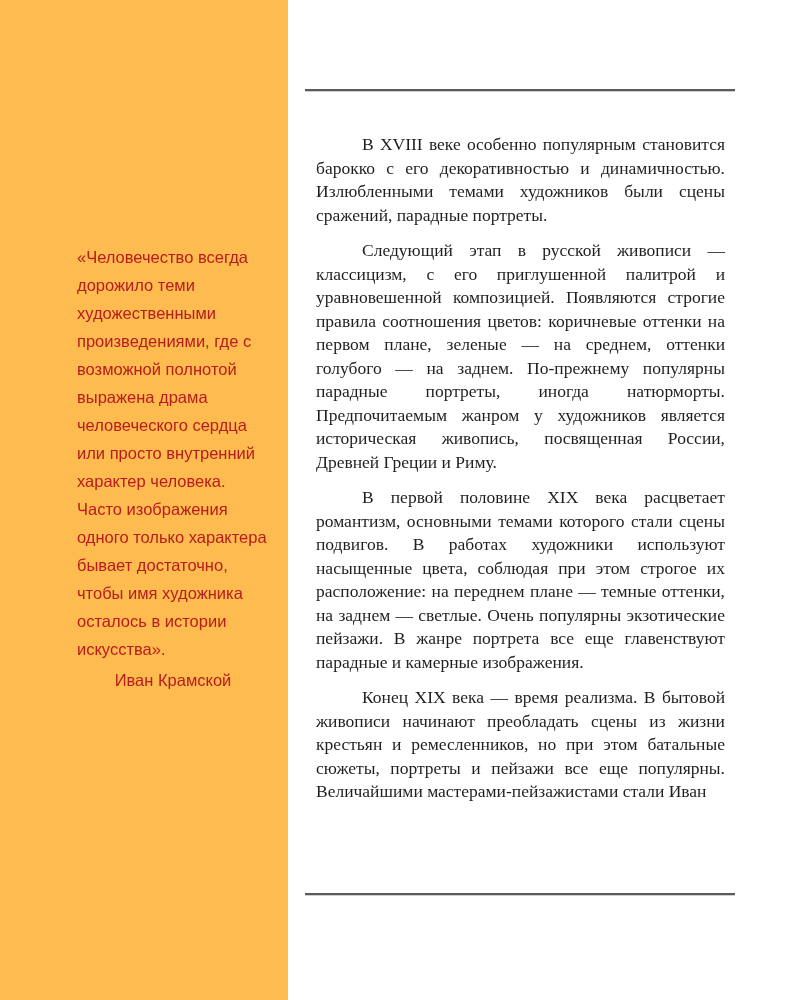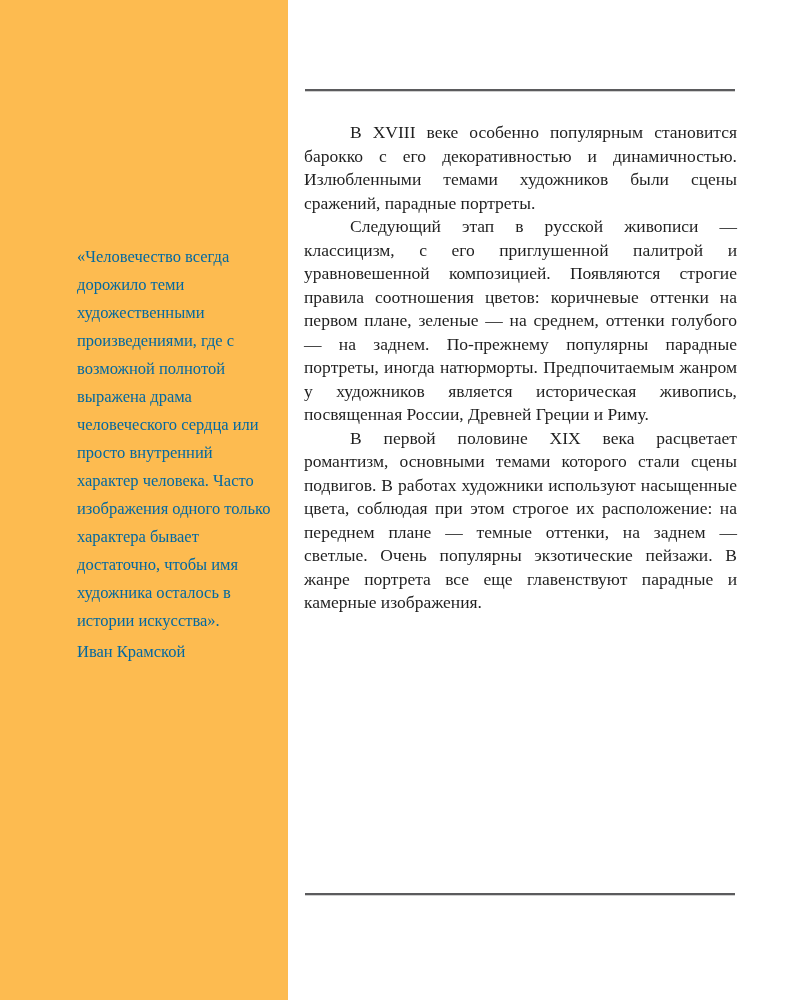--- a/index.html
+++ b/index.html
@@ -17,49 +17,49 @@
   .sidebar {
     position: absolute;
     left: 0; top: 0;
     width: 288px; height: 1000px;
     background: #fdbb50;
   }
   .quote-block {
     position: absolute;
     left: 77px; top: 243px;
     width: 194px;
-    font-family: Liberation Serif, serif;
+    font-family: Liberation Sans, sans-serif;
     font-size: 16.5px;
     line-height: 28px;
-    color: #0369a1;
+    color: #b91c1c;
   }
   .quote-text { margin: 0; }
   .quote-attribution {
     margin: 3px 0 0 0;
-    text-align: left;
+    text-align: center;
     padding-right: 2px;
   }
   .rule {
     position: absolute;
     left: 305px;
     width: 430px;
     height: 2px;
     background: #5b5b5d;
     border-bottom: 1px solid #cfcfcf;
   }
   .rule-top { top: 89px; }
   .rule-bottom { top: 893px; }
   .content {
     position: absolute;
     left: 304px; top: 121px;
     width: 433px;
     color: #1f1f1f;
   }
   .content p {
-    margin: 0;
+    margin: 12px;
     font-size: 17.5px;
     line-height: 23.5px;
     text-align: justify;
     text-indent: 46px;
   }
 </style>
 </head>
 <body>
 
 <div class="page">
@@ -70,17 +70,18 @@
       <p class="quote-attribution">Иван Крамской</p>
     </div>
   </div>
 
   <div class="rule rule-top"></div>
 
   <div class="content">
     <p>В XVIII веке особенно популярным становится барокко с его декоративностью и динамичностью. Излюбленными темами художников были сцены сражений, парадные портреты.</p>
     <p>Следующий этап в русской живописи — классицизм, с его приглушенной палитрой и уравновешенной композицией. Появляются строгие правила соотношения цветов: коричневые оттенки на первом плане, зеленые — на среднем, оттенки голубого — на заднем. По-прежнему популярны парадные портреты, иногда натюрморты. Предпочитаемым жанром у художников является историческая живопись, посвященная России, Древней Греции и Риму.</p>
     <p>В первой половине XIX века расцветает романтизм, основными темами которого стали сцены подвигов. В работах художники используют насыщенные цвета, соблюдая при этом строгое их расположение: на переднем плане — темные оттенки, на заднем — светлые. Очень популярны экзотические пейзажи. В жанре портрета все еще главенствуют парадные и камерные изображения.</p>
+    <p>Конец XIX века — время реализма. В бытовой живописи начинают преобладать сцены из жизни крестьян и ремесленников, но при этом батальные сюжеты, портреты и пейзажи все еще популярны. Величайшими мастерами-пейзажистами стали Иван</p>
   </div>
 
   <div class="rule rule-bottom"></div>
 
 </div>
 
 </body></html>

